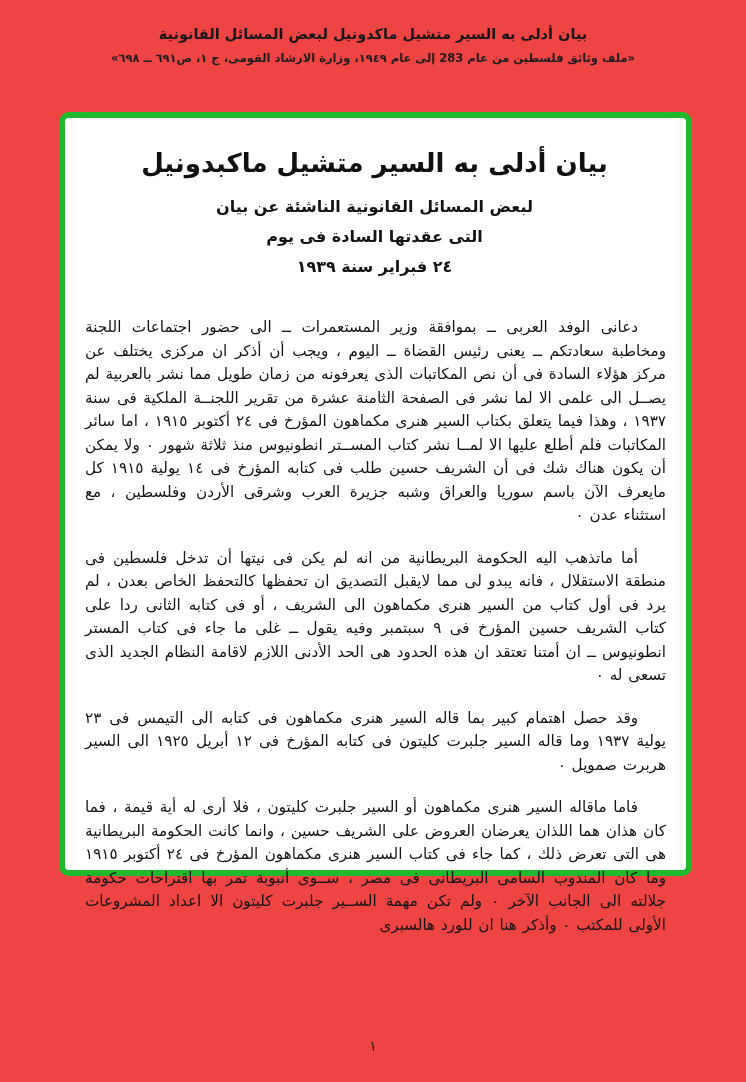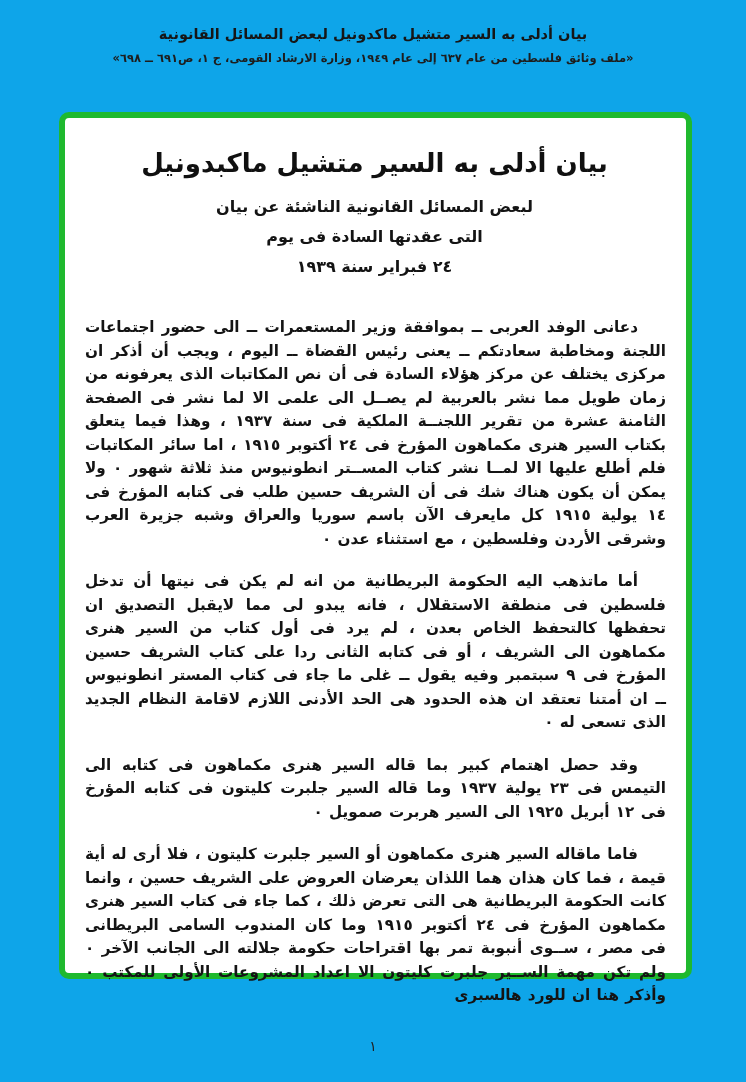--- a/index.html
+++ b/index.html
@@ -4,21 +4,21 @@
 <style>
   html, body {
     margin: 0;
     padding: 0;
     background: #ffffff;
   }
   .page {
     position: relative;
     width: 746px;
     height: 1082px;
-    background: #0ea5e9;
+    background: #ef4444;
     font-family: "DejaVu Sans", sans-serif;
     color: #161616;
     direction: rtl;
     overflow: hidden;
   }
   
   .cite-header {
     position: absolute;
     top: 26px;
     left: 0;
@@ -35,21 +35,21 @@
     font-size: 11.5px;
     font-weight: bold;
     color: #1d1d1d;
   }
   
   .doc-frame {
     position: absolute;
     left: 59px;
     top: 112px;
     width: 633px;
-    height: 867px;
+    height: 764px;
     box-sizing: border-box;
     border: 6px solid #1fb92e;
     border-radius: 10px;
     background: #ffffff;
     padding: 26px 16px 0 14px;
   }
   .doc-title {
     text-align: center;
     font-size: 26px;
     font-weight: bold;
@@ -73,41 +73,40 @@
     padding: 0 4px 0 6px;
   }
   .doc-body p {
     margin: 0 0 19px 0;
     font-size: 15.2px;
     line-height: 23.5px;
     text-align: justify;
     text-indent: 28px;
     color: #141414;
     word-spacing: 1px;
-    font-weight: bold;
   }
   
   .page-number {
     position: absolute;
     bottom: 28px;
     left: 0;
     width: 100%;
     text-align: center;
     font-size: 14px;
     color: #222222;
   }
 </style>
 </head>
 <body>
 
 <div class="page">
 
   <header class="cite-header">
     <div class="cite-line1">بيان أدلى به السير متشيل ماكدونيل لبعض المسائل القانونية</div>
-    <div class="cite-line2">«ملف وثائق فلسطين من عام ٦٣٧ إلى عام ١٩٤٩، وزارة الارشاد القومى، ج ١، ص٦٩١ ــ ٦٩٨»</div>
+    <div class="cite-line2">«ملف وثائق فلسطين من عام 283 إلى عام ١٩٤٩، وزارة الارشاد القومى، ج ١، ص٦٩١ ــ ٦٩٨»</div>
   </header>
 
   <section class="doc-frame" style="border-color: rgb(31, 185, 46);">
     <h1 class="doc-title">بيان أدلى به السير متشيل ماكبدونيل</h1>
 
     <div class="doc-sub">لبعض المسائل القانونية الناشئة عن بيان</div>
     <div class="doc-sub">التى عقدتها السادة فى يوم</div>
     <div class="doc-sub date">٢٤ فبراير سنة ١٩٣٩</div>
 
     <div class="doc-body">

